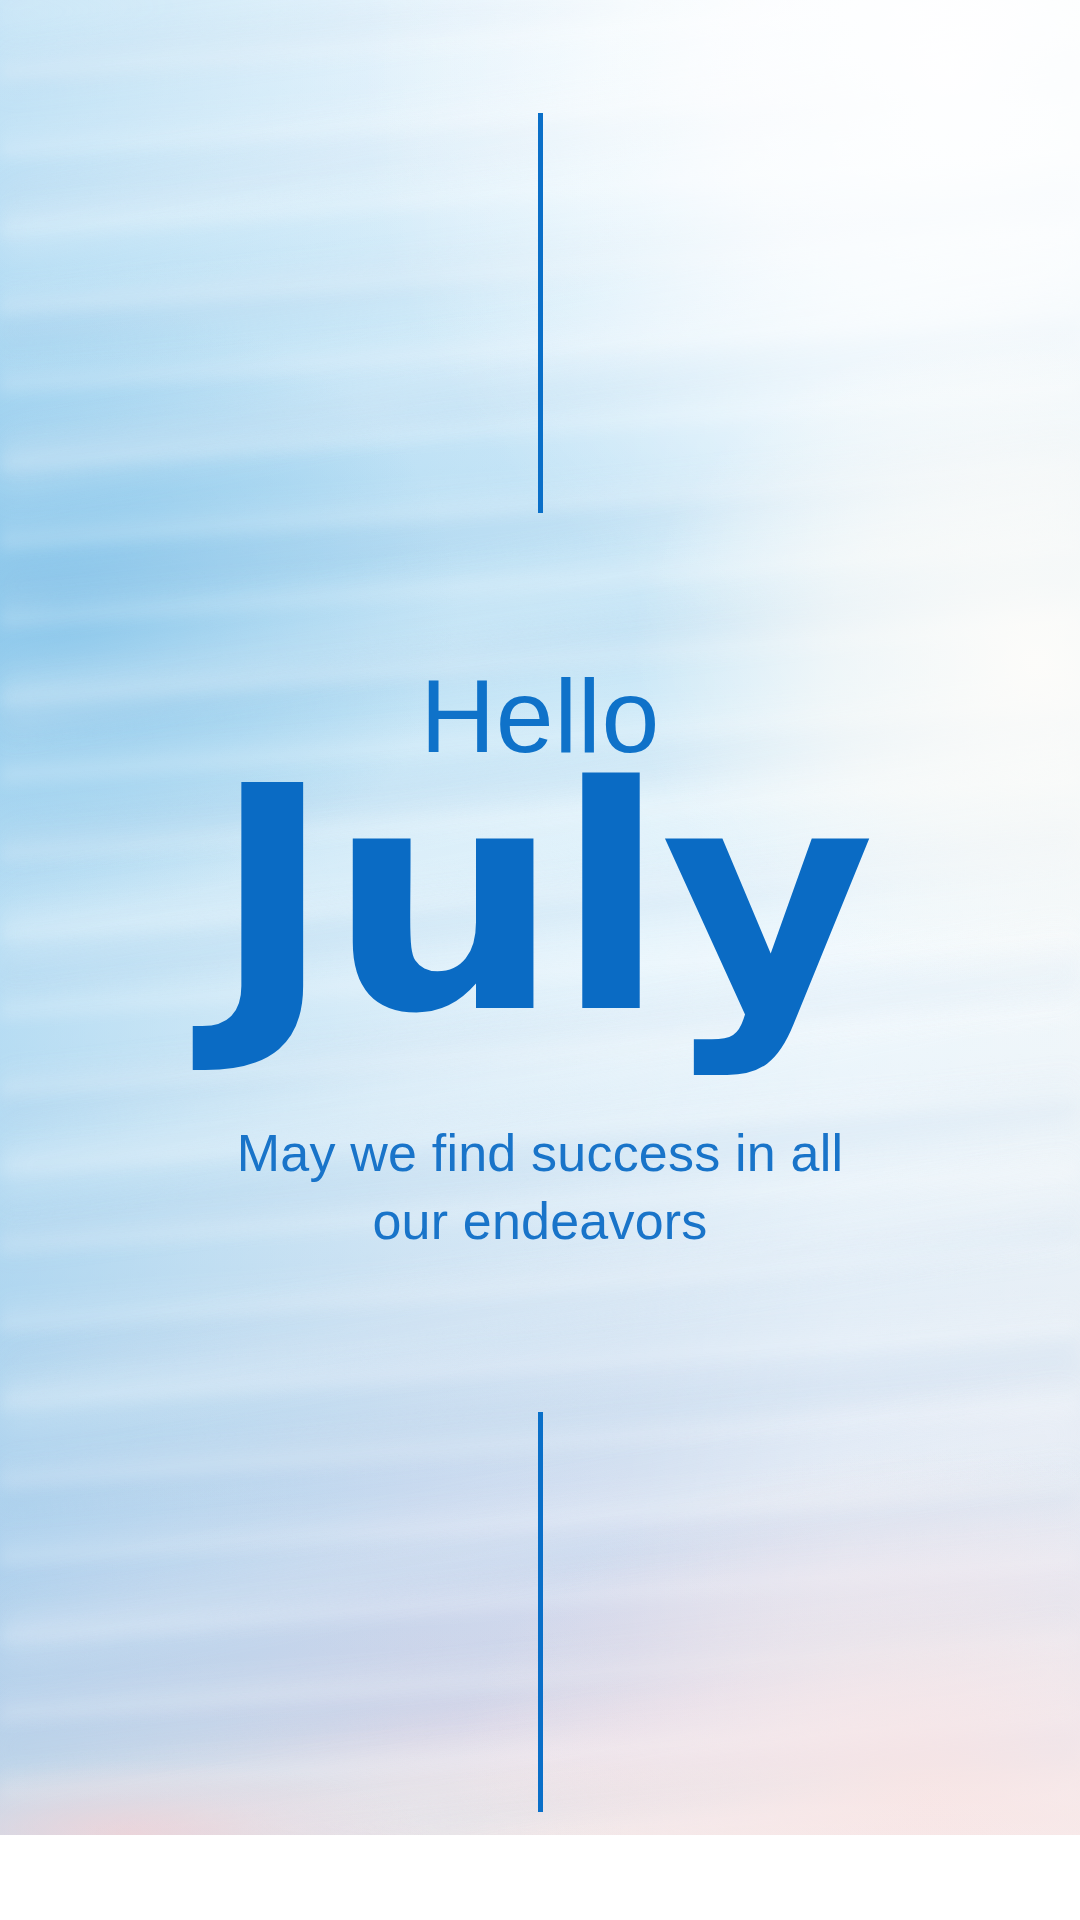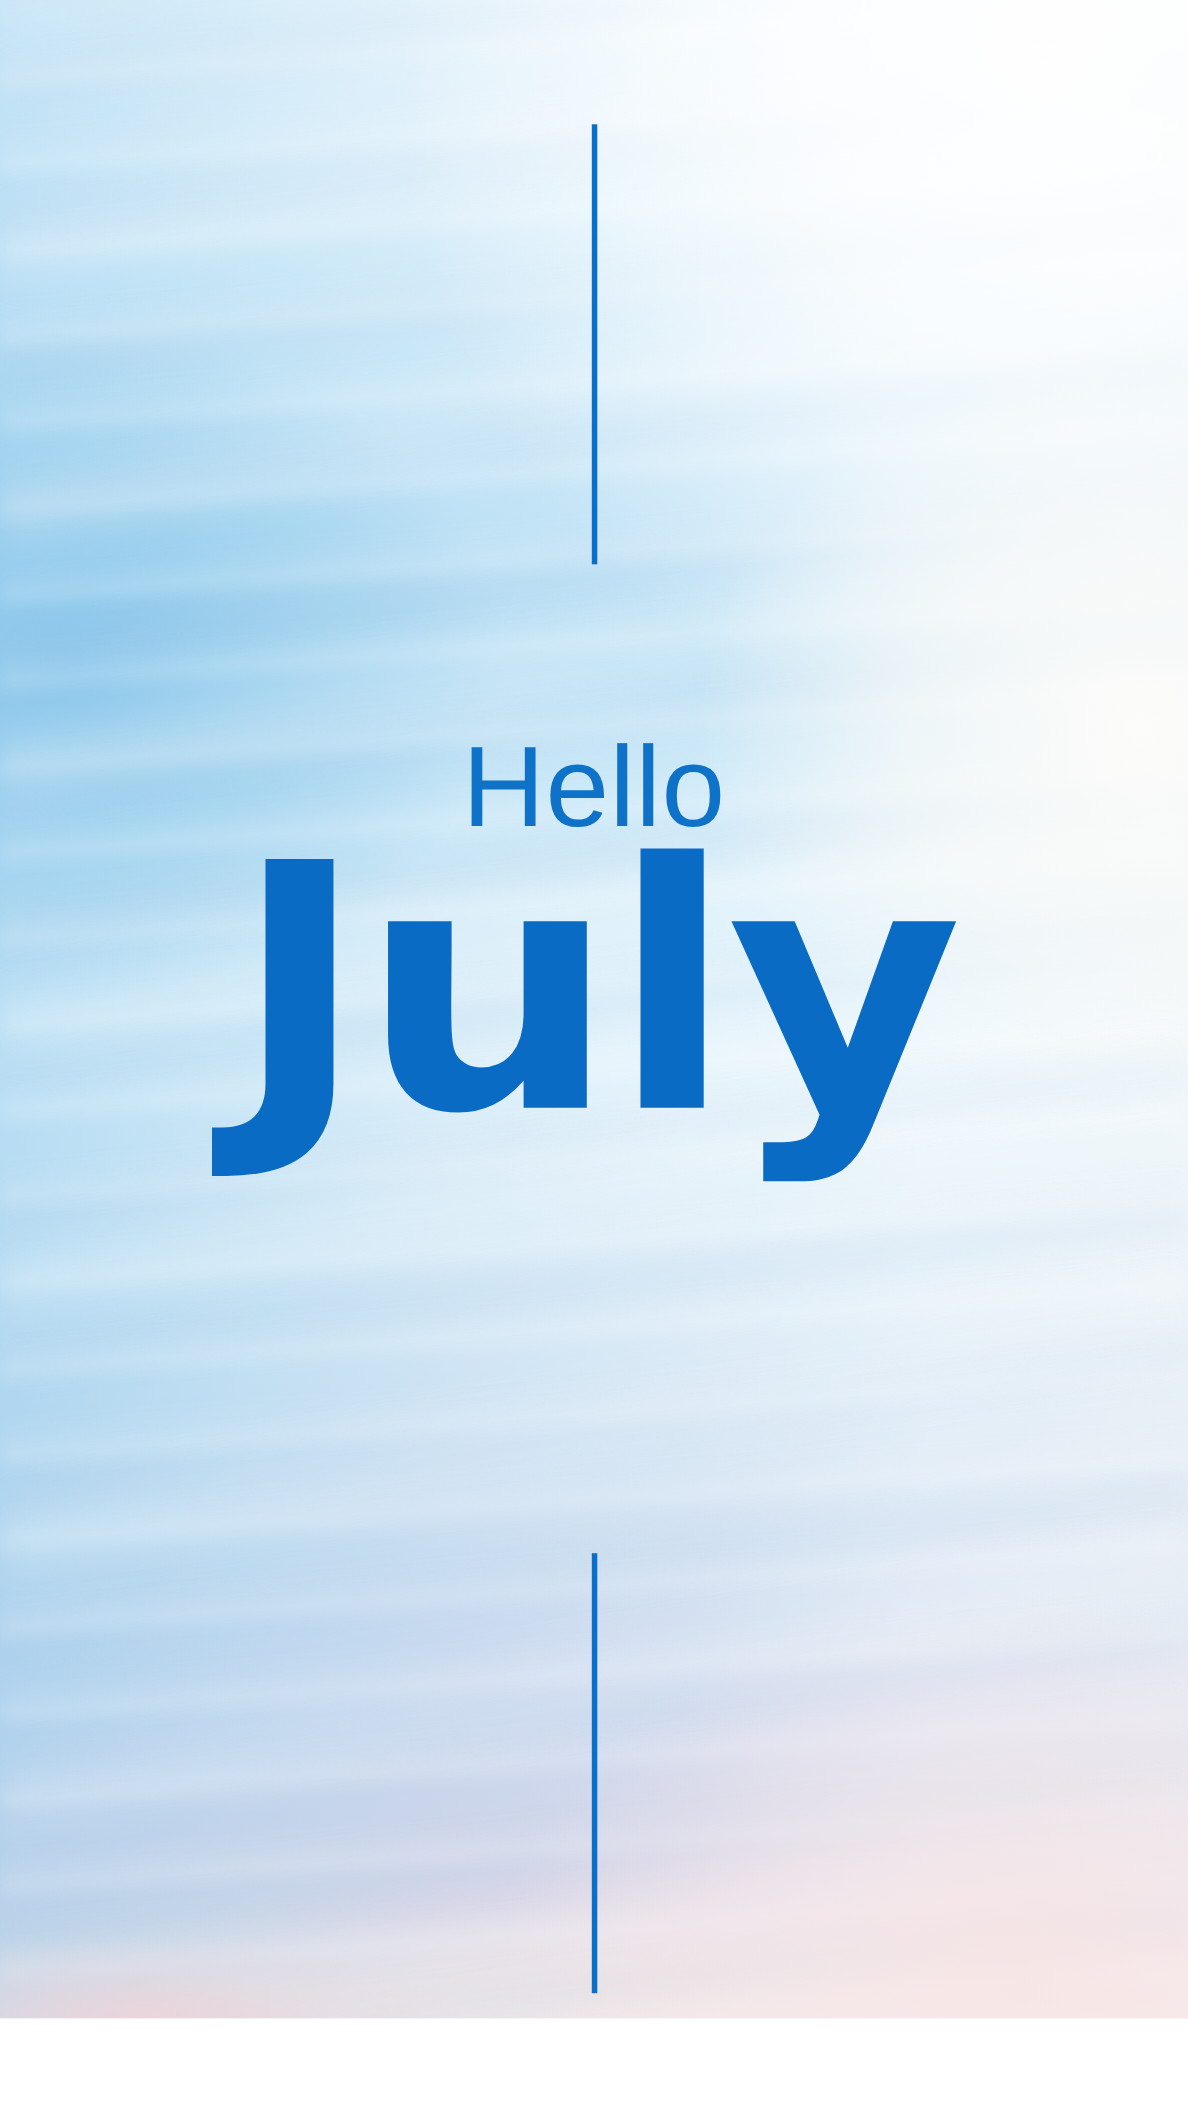--- a/index.html
+++ b/index.html
@@ -240,17 +240,19 @@
   <div class="bg-layer bg-haze"></div>
 
   <div class="content">
 
     <div class="rule rule--top"></div>
 
     <div class="greeting">Hello</div>
 
     <div class="month">July</div>
 
+    <div class="tagline">May we find success in all
+our endeavors</div>
 
     <div class="rule rule--bottom"></div>
 
   </div>
 </div>
 
 </body></html>

